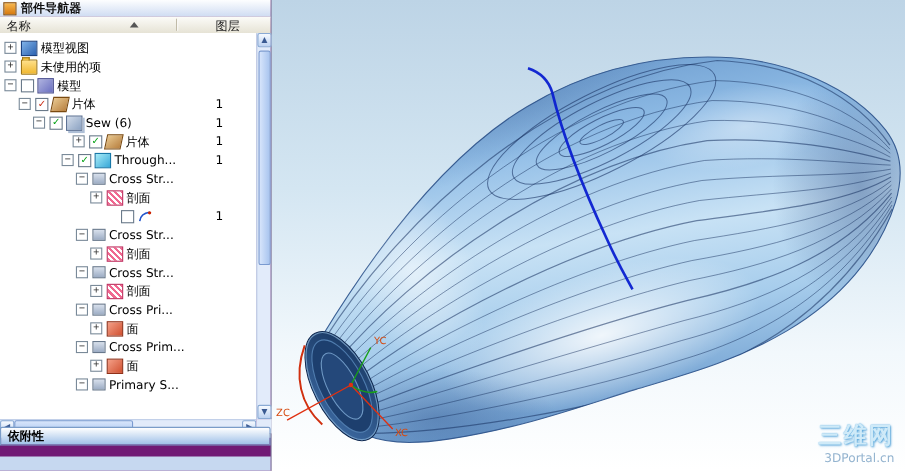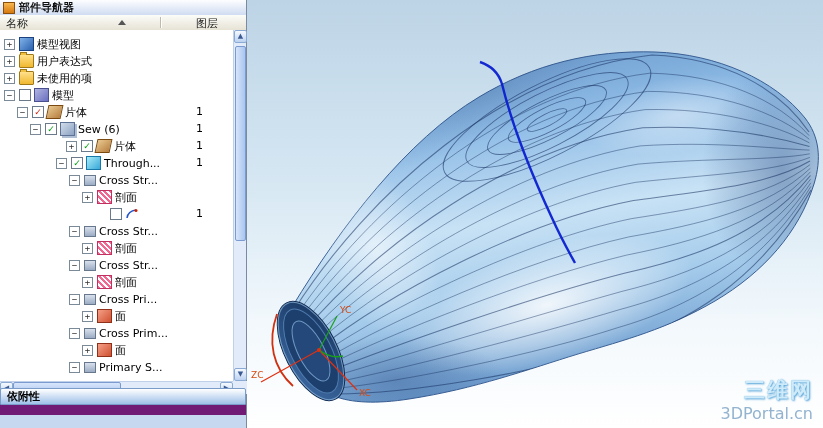--- a/index.html
+++ b/index.html
@@ -79,21 +79,21 @@
            line-height:15px;padding-left:6px}
   .dep-body{position:absolute;left:0;top:415px;right:0;bottom:0;background:#c6d8f0}
 
   
   .viewport{position:relative;width:576px;height:428px;flex:none;
             background:linear-gradient(180deg,#bdd4e6 0%,#d4e6f2 40%,#f2f8fc 75%,#ffffff 100%)}
   .viewport svg{position:absolute;inset:0;display:block}
   .watermark{position:absolute;right:10px;bottom:5px;text-align:right;pointer-events:none}
   .wm1{font-size:21px;font-weight:bold;color:#cfeaf8;letter-spacing:2px;
        text-shadow:0 0 1px #6db6e4,1px 1px 2px #4d9ed6}
-  .wm2{font-size:16px;color:#93b3cf}
+  .wm2{font-size:11px;color:#93b3cf}
 </style>
 </head>
 <body>
 
 <div class="app">
 
   <div class="left-panel">
 
     <div class="panel-title">
       <span class="title-icon"></span>
@@ -102,21 +102,20 @@
 
     <div class="col-header">
       <span class="col-name">名称</span>
       <span class="sort-indicator"></span>
       <span class="col-sep"></span>
       <span class="col-layer">图层</span>
     </div>
 
     <div class="tree-wrap">
         <div class="tree-row" style="padding-left: 4px;"><span class="expander">+</span><span class="ticon ticon-model-views"></span><span class="tlabel">模型视图</span><span class="tlayer"></span></div>
-        <div class="tree-row" style="padding-left: 4px;"><span class="expander">+</span><span class="ticon ticon-folder"></span><span class="tlabel">用户表达式</span><span class="tlayer"></span></div>
         <div class="tree-row" style="padding-left: 4px;"><span class="expander">+</span><span class="ticon ticon-folder"></span><span class="tlabel">未使用的项</span><span class="tlayer"></span></div>
         <div class="tree-row" style="padding-left: 4px;"><span class="expander">−</span><span class="check check-empty"></span><span class="ticon ticon-model"></span><span class="tlabel">模型</span><span class="tlayer"></span></div>
         <div class="tree-row" style="padding-left: 17px;"><span class="expander">−</span><span class="check check-red">✓</span><span class="ticon ticon-sheet"></span><span class="tlabel">片体</span><span class="tlayer">1</span></div>
         <div class="tree-row" style="padding-left: 30px;"><span class="expander">−</span><span class="check check-green">✓</span><span class="ticon ticon-sew"></span><span class="tlabel">Sew (6)</span><span class="tlayer">1</span></div>
         <div class="tree-row" style="padding-left: 66px;"><span class="expander">+</span><span class="check check-green">✓</span><span class="ticon ticon-sheet"></span><span class="tlabel">片体</span><span class="tlayer">1</span></div>
         <div class="tree-row" style="padding-left: 56px;"><span class="expander">−</span><span class="check check-green">✓</span><span class="ticon ticon-surface"></span><span class="tlabel">Through...</span><span class="tlayer">1</span></div>
         <div class="tree-row" style="padding-left: 69px;"><span class="expander">−</span><span class="ticon ticon-group"></span><span class="tlabel">Cross Str...</span><span class="tlayer"></span></div>
         <div class="tree-row" style="padding-left: 82px;"><span class="expander">+</span><span class="ticon ticon-section"></span><span class="tlabel">剖面</span><span class="tlayer"></span></div>
         <div class="tree-row" style="padding-left: 95px;"><span class="expander-spacer"></span><span class="check check-empty"></span><span class="ticon"><svg width="13" height="12">
               <path d="M2 10 Q 3 3 11 2" stroke="#2255cc" stroke-width="1.5" fill="none"></path>

